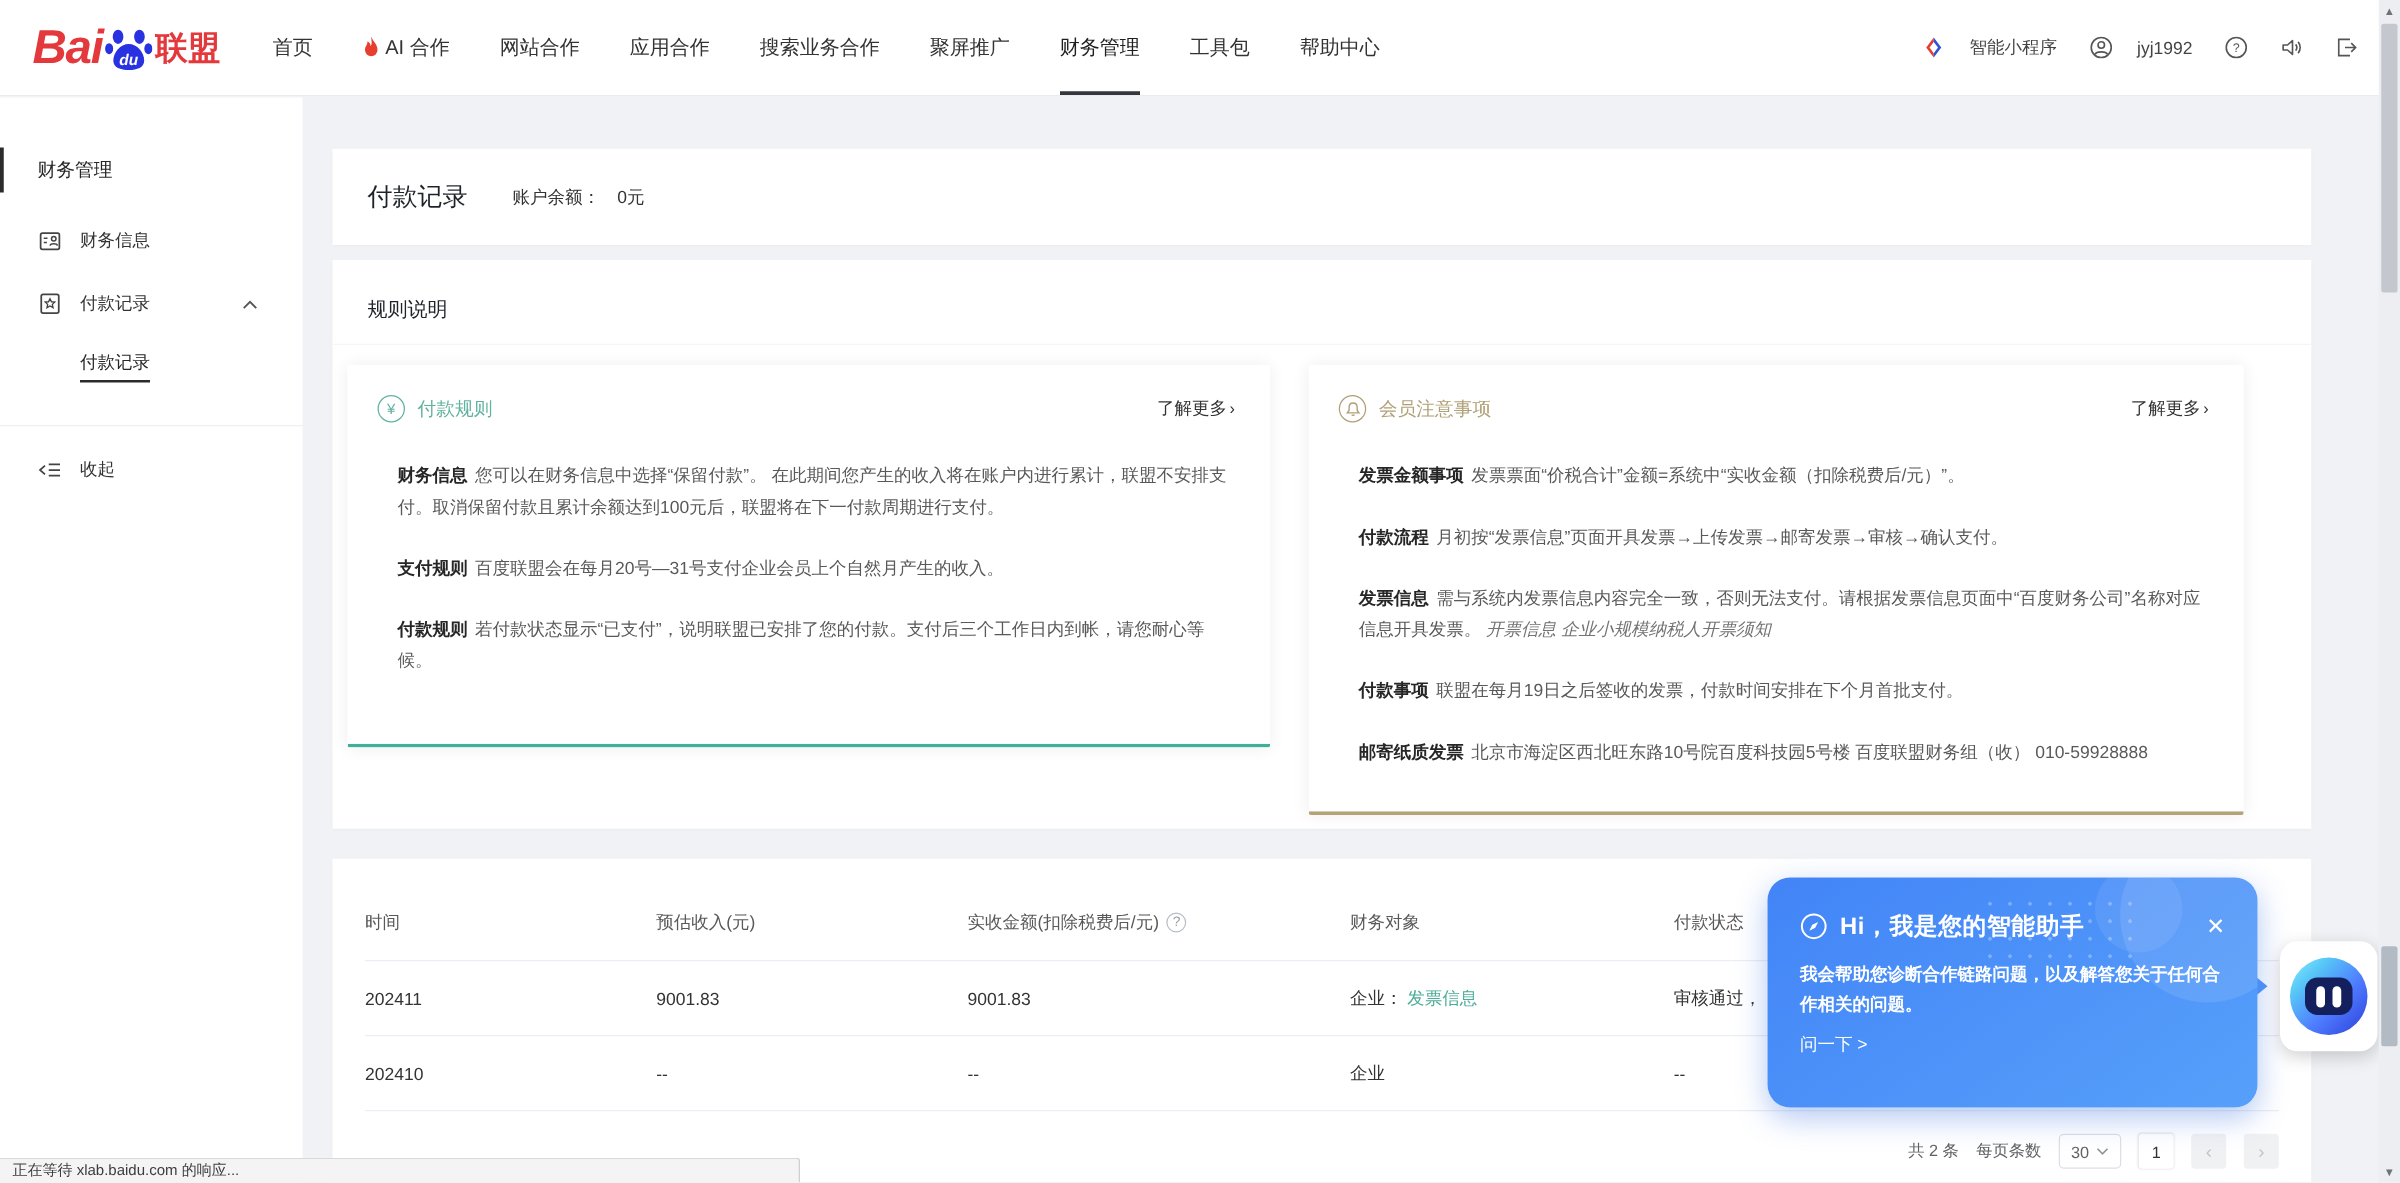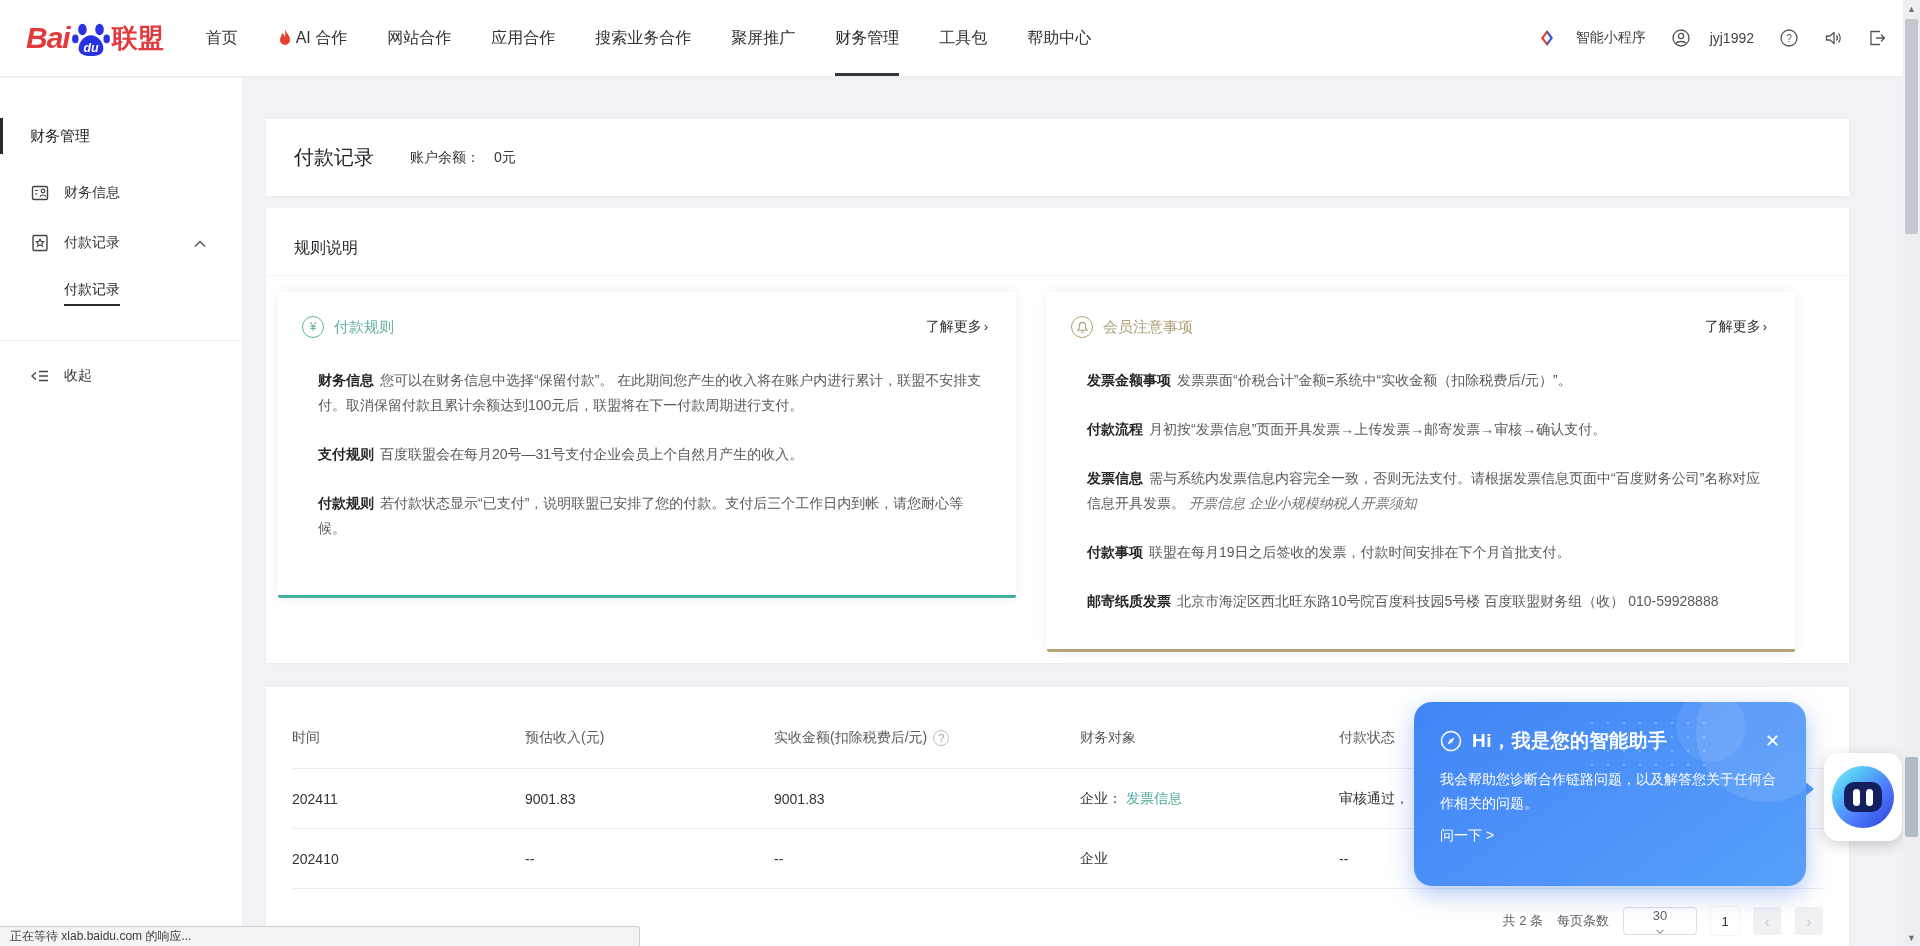--- a/index.html
+++ b/index.html
@@ -3,21 +3,21 @@
 <meta charset="utf-8">
 <style>
   * { margin:0; padding:0; box-sizing:border-box; }
   html,body { width:1920px; height:946px; overflow:hidden; }
   body { font-family:"Liberation Sans", sans-serif; background:#f1f2f5; color:#333; position:relative; }
 
   
   .topnav { position:absolute; top:0; left:0; width:1920px; height:77px; background:#fff;
             border-bottom:1px solid #ececec; display:flex; align-items:center; z-index:5; }
   .logo { display:flex; align-items:center; margin-left:26px; font-weight:bold; }
-  .logo-bai { color:#e4393c; font-size:30px; font-style:italic; letter-spacing:-1px; }
+  .logo-bai { color:#e4393c; font-size:38px; font-style:italic; letter-spacing:-1px; }
   .logo-paw { width:38px; height:38px; margin:0 2px; position:relative; }
   .logo-union { color:#e4393c; font-size:26px; }
   .nav-items { display:flex; align-items:center; margin-left:42px; height:100%; }
   .nav-item { font-size:16px; color:#333; margin-right:40px; height:100%; display:flex;
               align-items:center; position:relative; cursor:pointer; white-space:nowrap; }
   .nav-item.active { color:#1f1f1f; }
   .nav-item.active:after { content:""; position:absolute; left:0; right:0; bottom:0;
               height:3px; background:#33383e; }
   .flame { width:14px; height:18px; margin-right:4px; }
   .topnav-right { margin-left:auto; margin-right:34px; display:flex; align-items:center; gap:26px; }
@@ -74,22 +74,22 @@
   .tbl { padding:0 26px; }
   .trow { display:grid; grid-template-columns:233px 249px 306px 259px 1fr; align-items:center; }
   .trow.head { height:82px; padding-top:20px; font-size:14px; color:#595959; border-bottom:1px solid #ebeef5; }
   .trow.body { height:60px; font-size:14px; color:#333; border-bottom:1px solid #ebeef5; }
   .th-flex { display:flex; align-items:center; gap:6px; }
   .q-icon { width:16px; height:16px; border:1px solid #b9bec7; border-radius:50%; color:#9aa0a9;
             font-size:11px; display:inline-flex; align-items:center; justify-content:center; }
   .teal-link { color:#4aab97; cursor:pointer; }
   .pager { display:flex; align-items:center; justify-content:flex-end; gap:14px;
            padding:18px 0 0 0; font-size:13px; color:#606266; }
-  .sel { width:74px; height:28px; border:1px solid #dcdfe6; border-radius:4px; background:#fff;
-         display:flex; align-items:center; justify-content:center; gap:6px; color:#606266; cursor:pointer;flex-direction:column; }
+  .sel { width:50px; height:28px; border:1px solid #dcdfe6; border-radius:4px; background:#fff;
+         display:flex; align-items:center; justify-content:center; gap:6px; color:#606266; cursor:pointer; }
   .sel .v { font-size:13px; }
   .pbtn { min-width:28px; height:28px; border-radius:3px; display:flex; align-items:center;
           justify-content:center; font-size:13px; cursor:pointer; }
   .pbtn.page { background:#fff; color:#303133; box-shadow:0 0 2px rgba(0,0,0,.15); }
   .pbtn.nav { background:#f0f1f3; color:#c0c4cc; font-size:15px; }
 
   
   .bubble { position:absolute; left:1414px; top:702px; width:392px; height:184px; border-radius:18px;
             background:linear-gradient(145deg,#4284f7 0%,#4f95f9 60%,#56a0fa 100%);
             color:#fff; padding:26px 26px 0 26px; z-index:20; overflow:hidden;
@@ -97,21 +97,21 @@
   .bubble .deco1 { position:absolute; right:-30px; top:-40px; width:140px; height:140px; border-radius:50%;
                    background:rgba(255,255,255,.10); }
   .bubble .deco2 { position:absolute; right:60px; top:-10px; width:70px; height:70px; border-radius:50%;
                    background:rgba(255,255,255,.08); }
   .bubble .dots { position:absolute; left:170px; top:14px; width:130px; height:56px; opacity:.55;
                   background-image:radial-gradient(rgba(255,255,255,.5) 1.5px, transparent 1.6px);
                   background-size:16px 14px; }
   .b-head { display:flex; align-items:center; position:relative; z-index:2; }
   .b-title { font-size:19px; font-weight:bold; margin-left:10px; letter-spacing:.5px; }
   .b-close { margin-left:auto; font-size:18px; cursor:pointer; line-height:1; }
-  .b-body { position:relative; z-index:2; font-size:14px; line-height:24px; margin-top:13px; width:340px; }
+  .b-body { position:relative; z-index:2; font-size:14px; line-height:24px; margin-top:13px; width:340px;font-weight:bold; }
   .b-cta { position:relative; z-index:2; font-size:14px; margin-top:12px; cursor:pointer; }
   .b-point { position:absolute; left:1803px; top:780px; width:0; height:0; z-index:19;
              border-top:9px solid transparent; border-bottom:9px solid transparent; border-left:11px solid #5098fa; }
   .avatar-card { position:absolute; left:1824px; top:753px; width:78px; height:88px; background:#fff;
                  border-radius:14px; box-shadow:0 4px 14px rgba(0,0,0,.18); z-index:21;
                  display:flex; align-items:center; justify-content:center; }
   .robot { width:62px; height:62px; border-radius:50%; position:relative;
            background:linear-gradient(135deg,#8ff0ff 0%,#57c7f7 25%,#4e7bff 60%,#2c3fd8 100%);
            display:flex; align-items:center; justify-content:center; }
   .robot-face { width:38px; height:30px; background:#141f5e; border-radius:10px;

